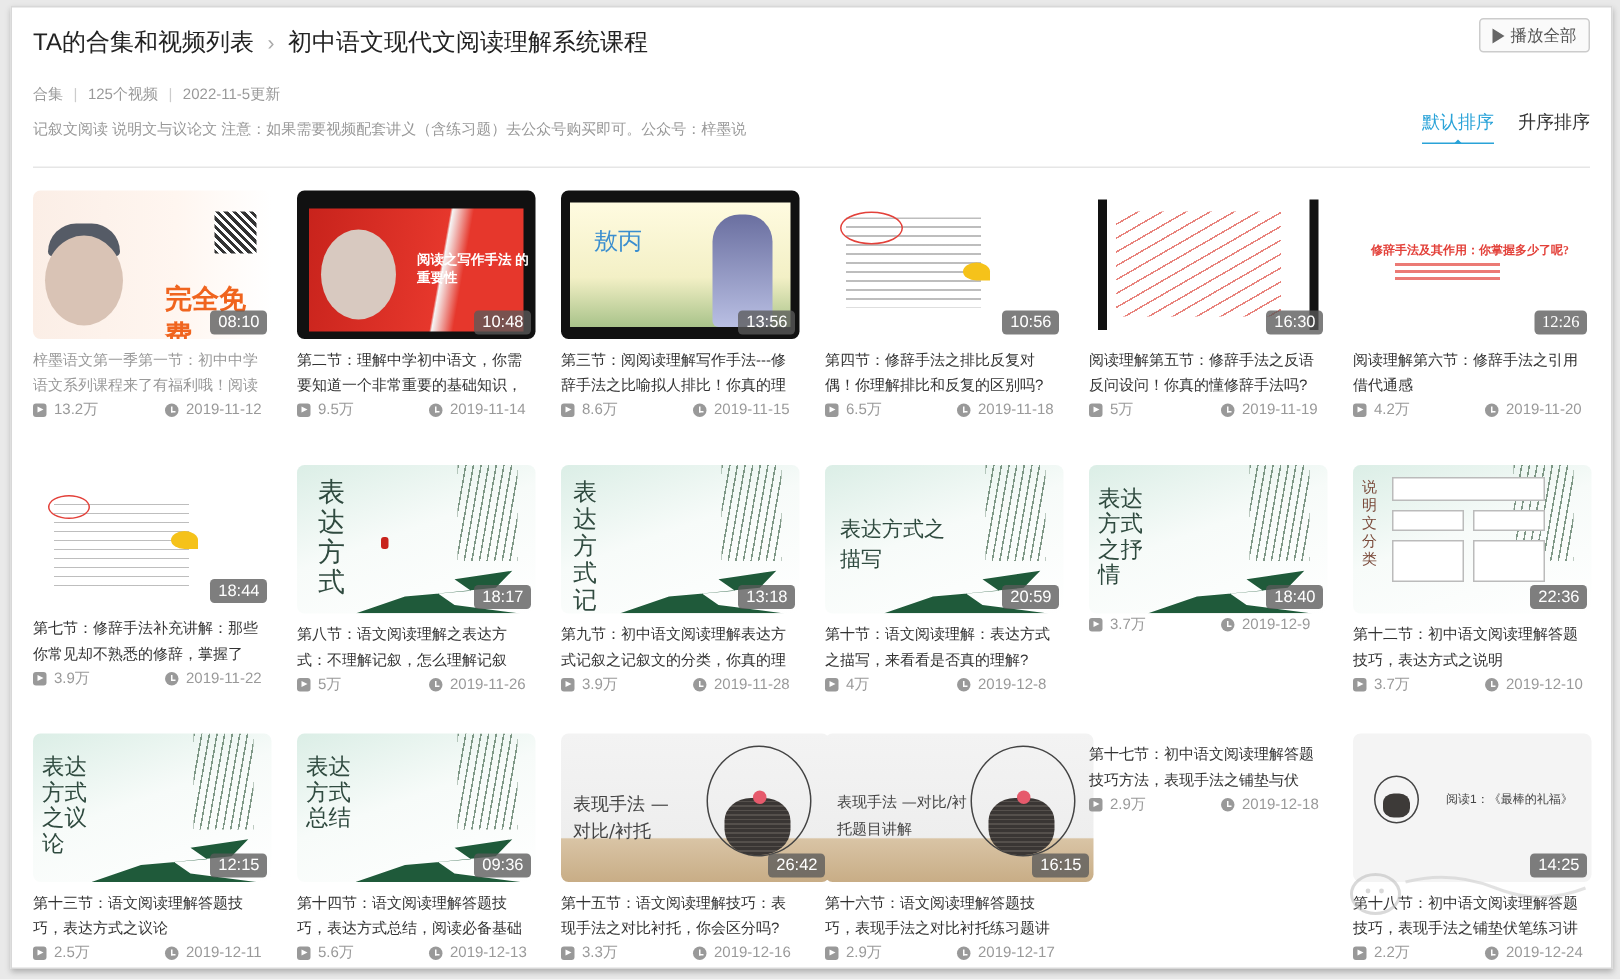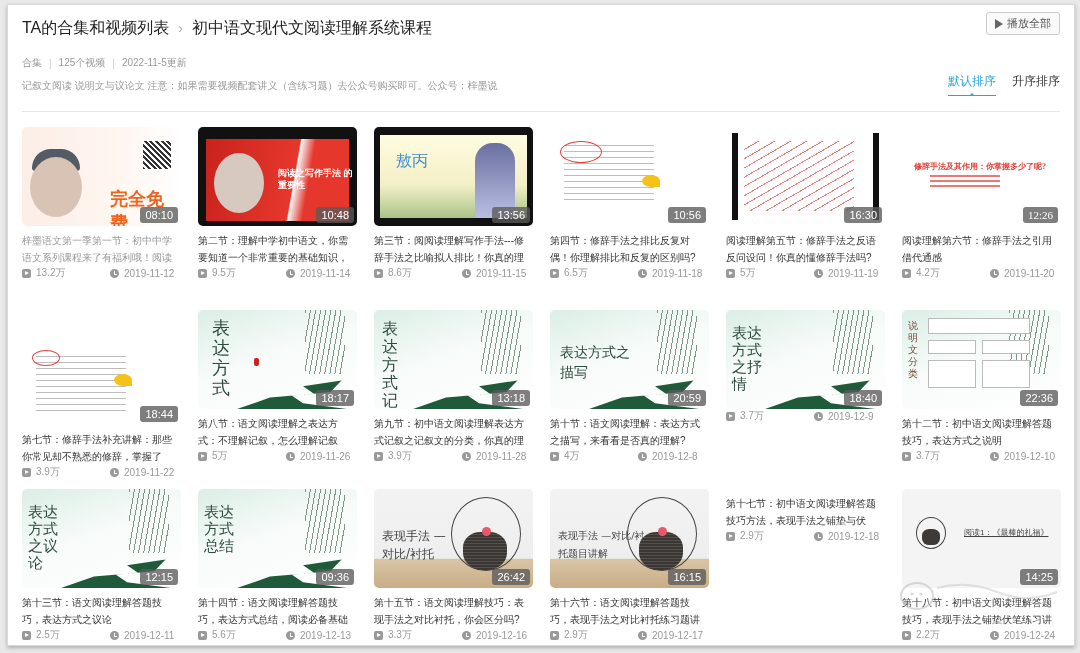--- a/index.html
+++ b/index.html
@@ -71,29 +71,29 @@
   .th-ink .frame { position:absolute; left:6px; top:6px; right:6px; bottom:6px; border-left:6px solid #111; border-right:6px solid #111; }
   .th-ink .scrib { position:absolute; left:18px; top:14px; width:110px; height:70px; background:repeating-linear-gradient(150deg,transparent 0 7px,#d93025 7px 8px); opacity:.6; }
   .th-tips { background:#fff;font-family:Liberation Serif, serif; }
   .th-tips .l1 { position:absolute; left:12px; top:34px; color:#e3413a; font-size:8px; font-weight:bold; }
   .th-tips .l2 { position:absolute; left:28px; top:48px; width:70px; height:14px; background:repeating-linear-gradient(180deg,#e3413a 0 2px,transparent 2px 5px); opacity:.7; }
   .th-willow { background:linear-gradient(160deg,#dbeee6 0%,#f7fbf9 45%,#ffffff 100%); }
   .th-willow .wt { position:absolute; color:#2f4a3f; font-size:18px; line-height:20px; }
   .th-willow .river { position:absolute; right:10px; bottom:0; width:110px; height:38px; background:#1f5a3a; clip-path:polygon(0 100%,30% 70%,70% 60%,60% 40%,95% 25%,85% 55%,50% 65%,60% 85%,100% 100%); }
   .th-willow .tree { position:absolute; right:12px; top:0; width:40px; height:64px; background:repeating-linear-gradient(100deg,#4b6d55 0 1px,transparent 1px 5px); opacity:.7; }
   .th-willow .seal { position:absolute; width:5px; height:8px; background:#c8231c; border-radius:2px; }
-  .th-pot { background:linear-gradient(180deg,#f3f3f3 0%,#eeeeee 70%,#d9c4a5 71%,#c8ad86 100%); }
+  .th-pot { background:linear-gradient(180deg,#f3f3f3 0%,#eeeeee 70%,#d9c4a5 71%,#c8ad86 100%);padding-left:20px; }
   .th-pot .pot { position:absolute; right:26px; bottom:18px; width:44px; height:38px; border-radius:40% 40% 45% 45%; background:repeating-linear-gradient(180deg,#3a3634 0 2px,#55504c 2px 3px); }
   .th-pot .ring { position:absolute; right:12px; top:8px; width:68px; height:72px; border:1.5px solid #444; border-radius:50%; }
   .th-pot .flower { position:absolute; right:42px; top:38px; width:9px; height:9px; border-radius:50%; background:#e65a6c; }
   .th-pot .pt { position:absolute; left:8px; top:38px; color:#444; font-size:12px; font-family:"DejaVu Serif",serif; line-height:18px; }
   .th-read { background:#f4f4f4; }
   .th-read .ring { position:absolute; left:14px; top:28px; width:28px; height:30px; border:1px solid #444; border-radius:50%; }
   .th-read .pot { position:absolute; left:20px; top:40px; width:18px; height:16px; border-radius:40%; background:#3d3a38; }
-  .th-read .t { position:absolute; left:62px; top:38px; font-size:8px; color:#444;text-decoration:underline; }
+  .th-read .t { position:absolute; left:62px; top:38px; font-size:8px; color:#444; }
   .watermark { position:absolute; left:897px; top:574px; width:170px; height:46px; opacity:.55; }
 </style>
 </head>
 <body>
 
 <div class="panel">
 
   <div class="header-row">
     <span class="title-main">TA的合集和视频列表</span>
     <span class="crumb-sep">›</span>
@@ -224,21 +224,21 @@
       <div class="cmeta">
         <span class="views">
             <span class="play-icon"></span>
             <span>4.2万</span>
           </span>
         <span class="clock-icon"></span>
           <span>2019-11-20</span>
       </div>
     </div>
 
-    <div class="card" style="left:0;top:199px">
+    <div class="card" style="left:0;top:179px">
       <div class="thumb th-note">
         <div class="lines" style="top:30px"></div>
         <div class="ink" style="top:24px;width:26px;height:14px"></div>
         <div class="leaf"></div>
         <span class="dur">18:44</span>
       </div>
       <div class="ctitle">第七节：修辞手法补充讲解：那些你常见却不熟悉的修辞，掌握了</div>
       <div class="cmeta">
         <span class="views">
             <span class="play-icon"></span>

